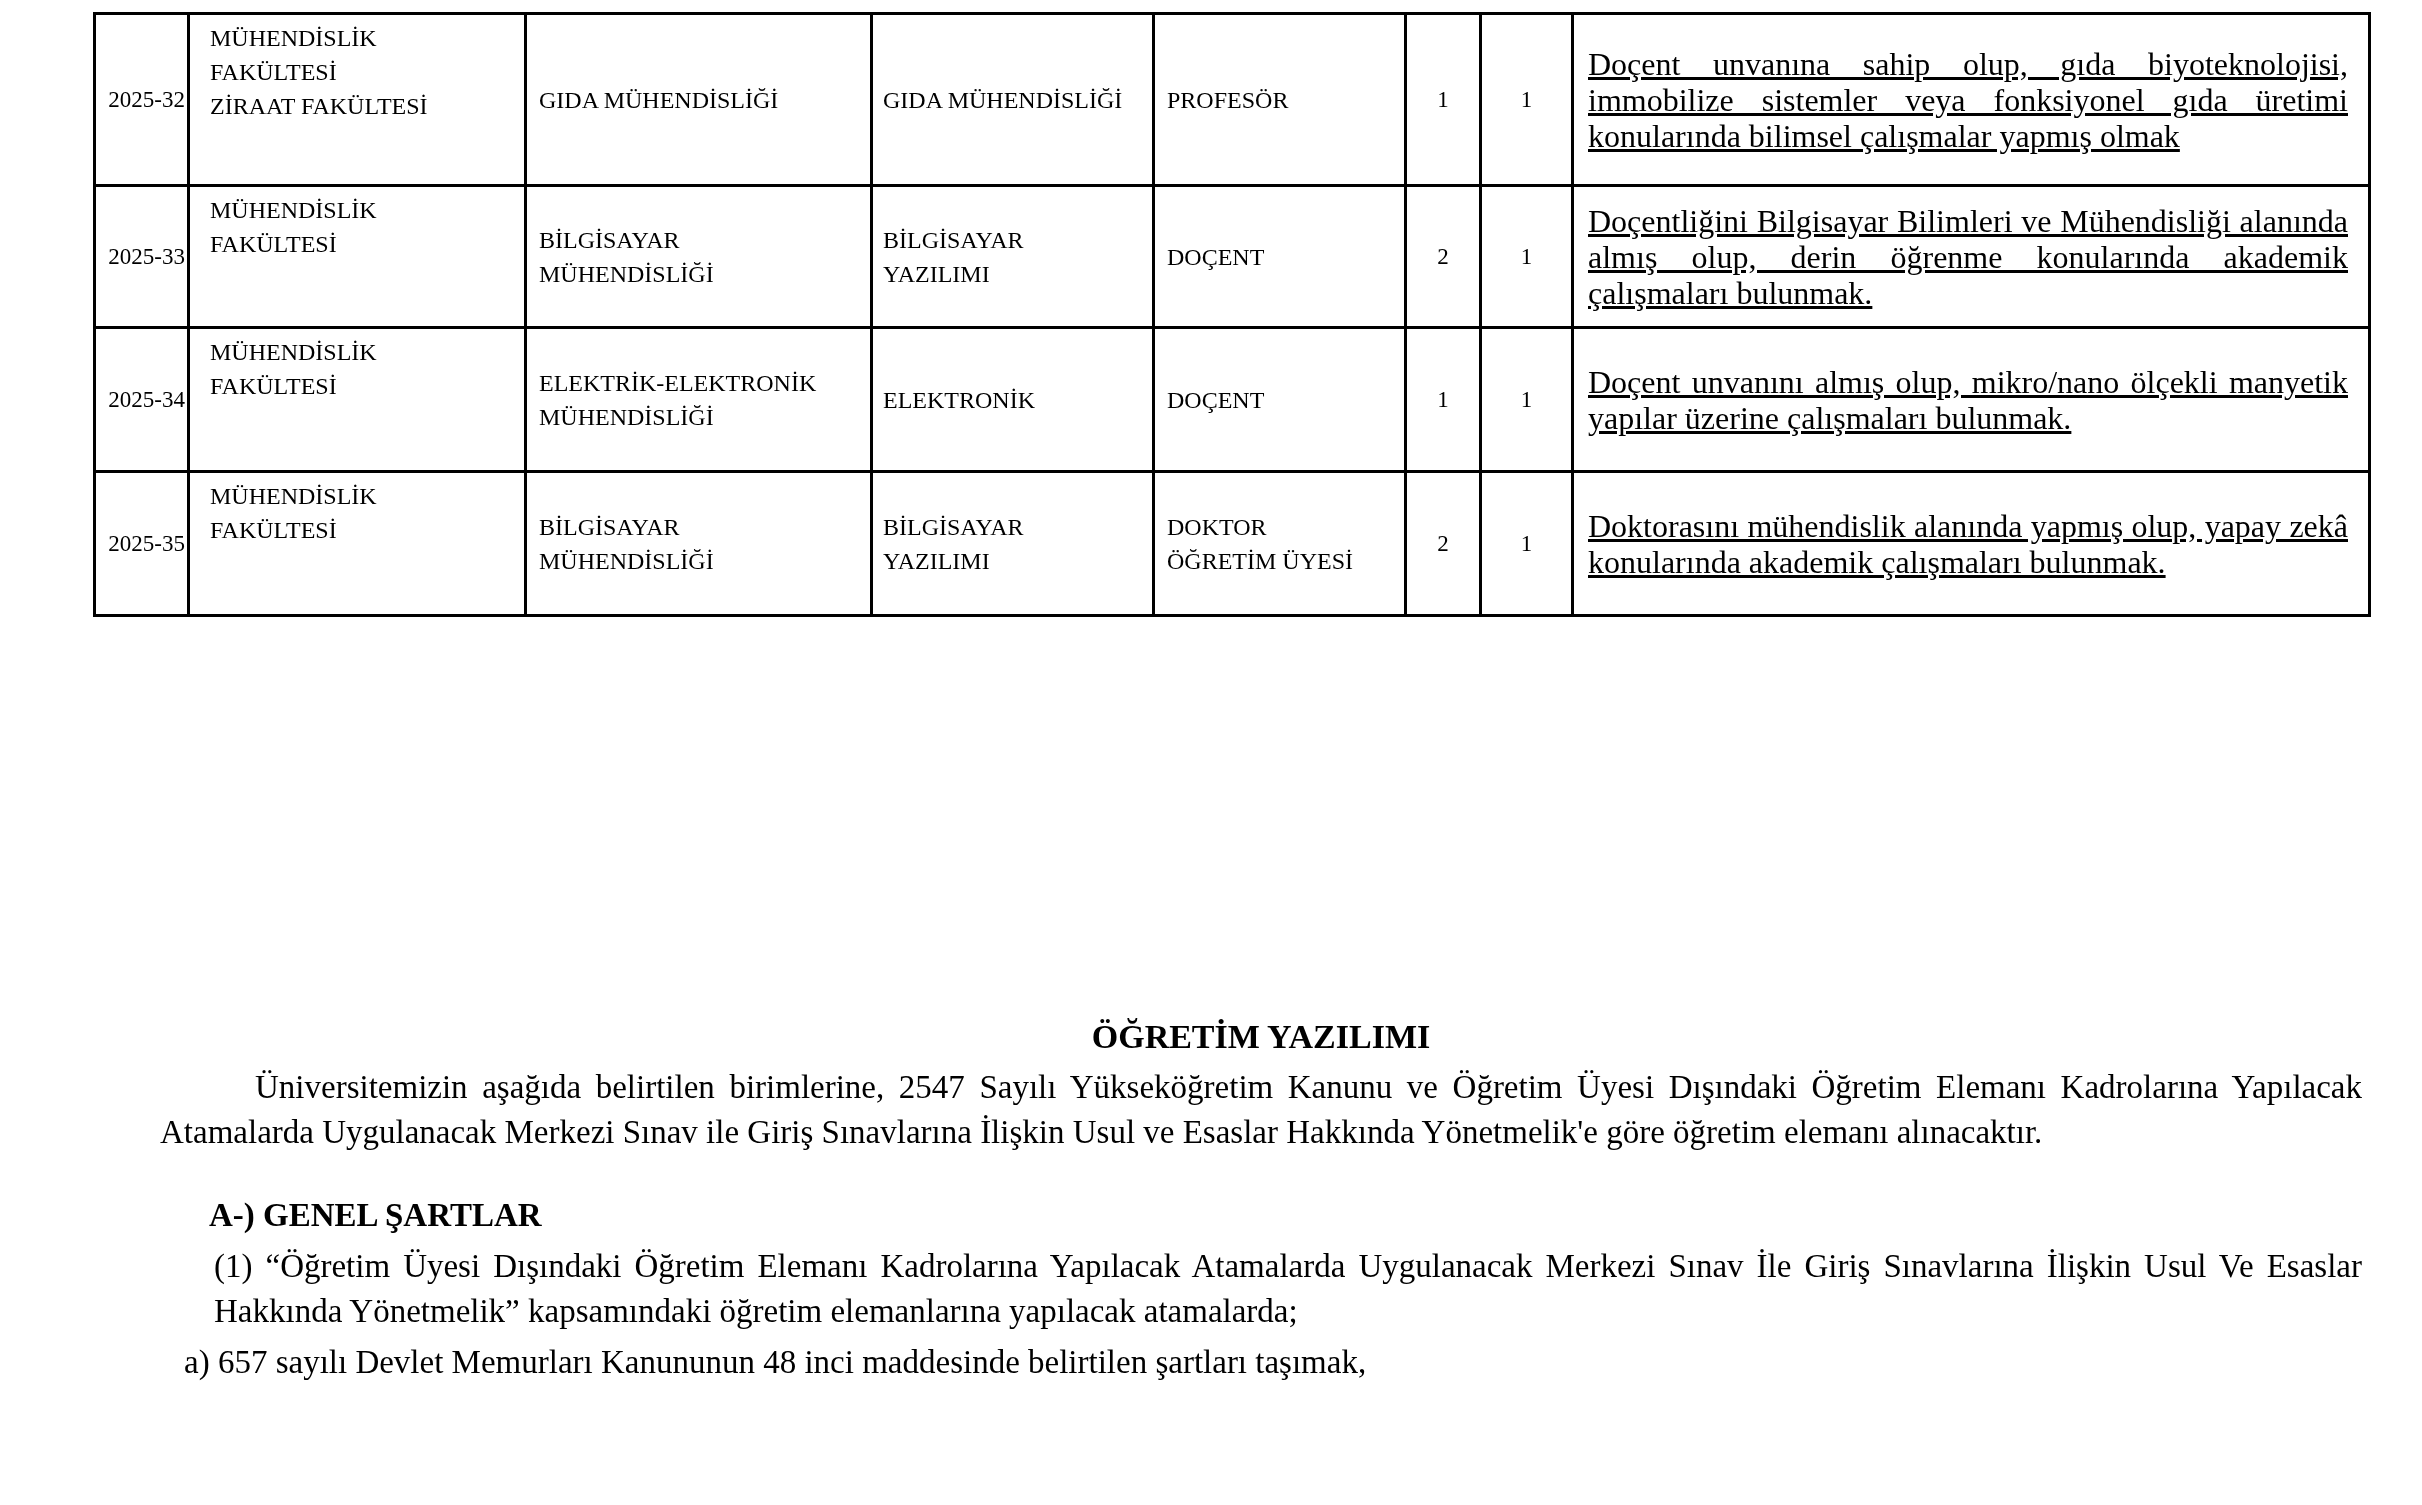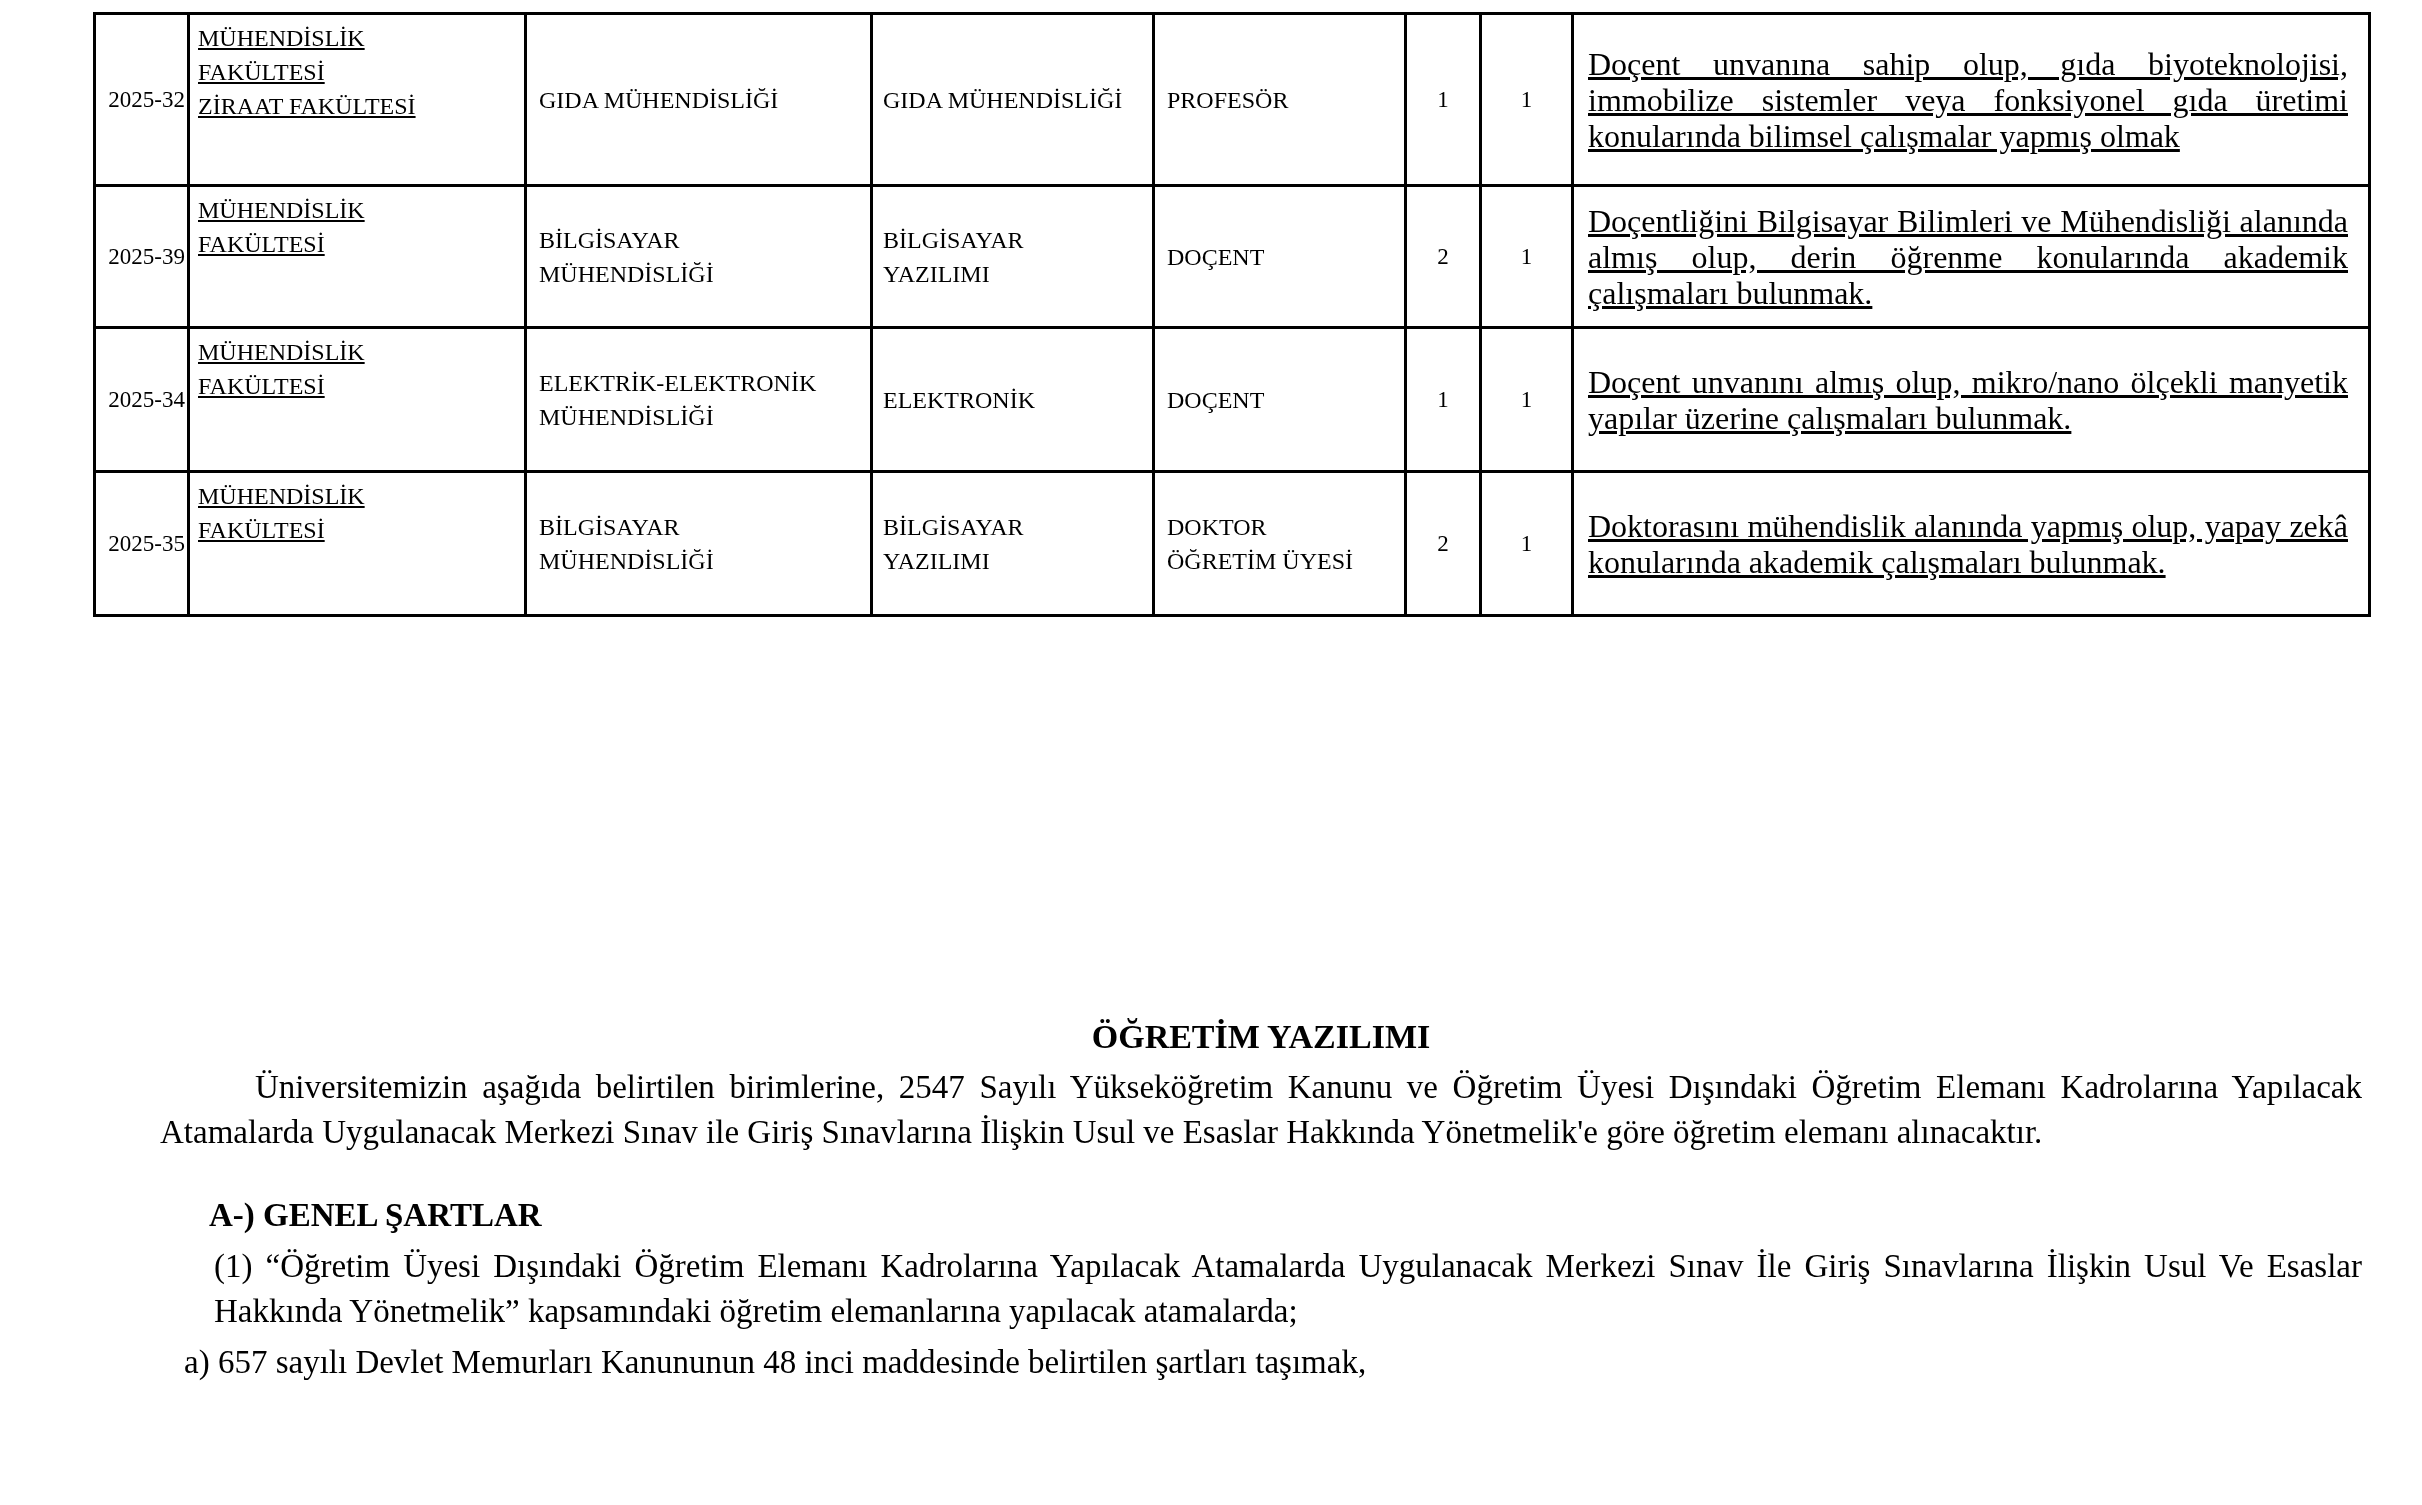--- a/index.html
+++ b/index.html
@@ -36,23 +36,22 @@
   .job-table tr.r4 { height: 144px; }
 
   td.c-no {
     font-size: 23px;
     text-align: right;
     padding: 2px 2px;
   }
   td.c-unit {
     vertical-align: top;
     padding-top: 6px;
-    padding-left: 8px;
+    padding-left: 20px;
     white-space: pre-line;
-    text-decoration: underline;
   }
   td.c-dep, td.c-field, td.c-title {
     padding-left: 12px;
     white-space: pre-line;
   }
   td.c-field { padding-left: 10px; padding-right: 4px; }
   td.c-num {
     font-size: 23px;
     text-align: center;
     padding: 2px 2px;
@@ -124,21 +123,21 @@
 FAKÜLTESİ
 ZİRAAT FAKÜLTESİ</td>
         <td class="c-dep">GIDA MÜHENDİSLİĞİ</td>
         <td class="c-field">GIDA MÜHENDİSLİĞİ</td>
         <td class="c-title">PROFESÖR</td>
         <td class="c-num">1</td>
         <td class="c-num">1</td>
         <td class="c-req">Doçent unvanına sahip olup, gıda biyoteknolojisi, immobilize sistemler veya fonksiyonel gıda üretimi konularında bilimsel çalışmalar yapmış olmak</td>
       </tr>
       <tr class="r2">
-        <td class="c-no">2025-39</td>
+        <td class="c-no">2025-33</td>
         <td class="c-unit">MÜHENDİSLİK
 FAKÜLTESİ</td>
         <td class="c-dep">BİLGİSAYAR
 MÜHENDİSLİĞİ</td>
         <td class="c-field">BİLGİSAYAR
 YAZILIMI</td>
         <td class="c-title">DOÇENT</td>
         <td class="c-num">2</td>
         <td class="c-num">1</td>
         <td class="c-req">Doçentliğini Bilgisayar Bilimleri ve Mühendisliği alanında almış olup, derin öğrenme konularında akademik çalışmaları bulunmak.</td>

